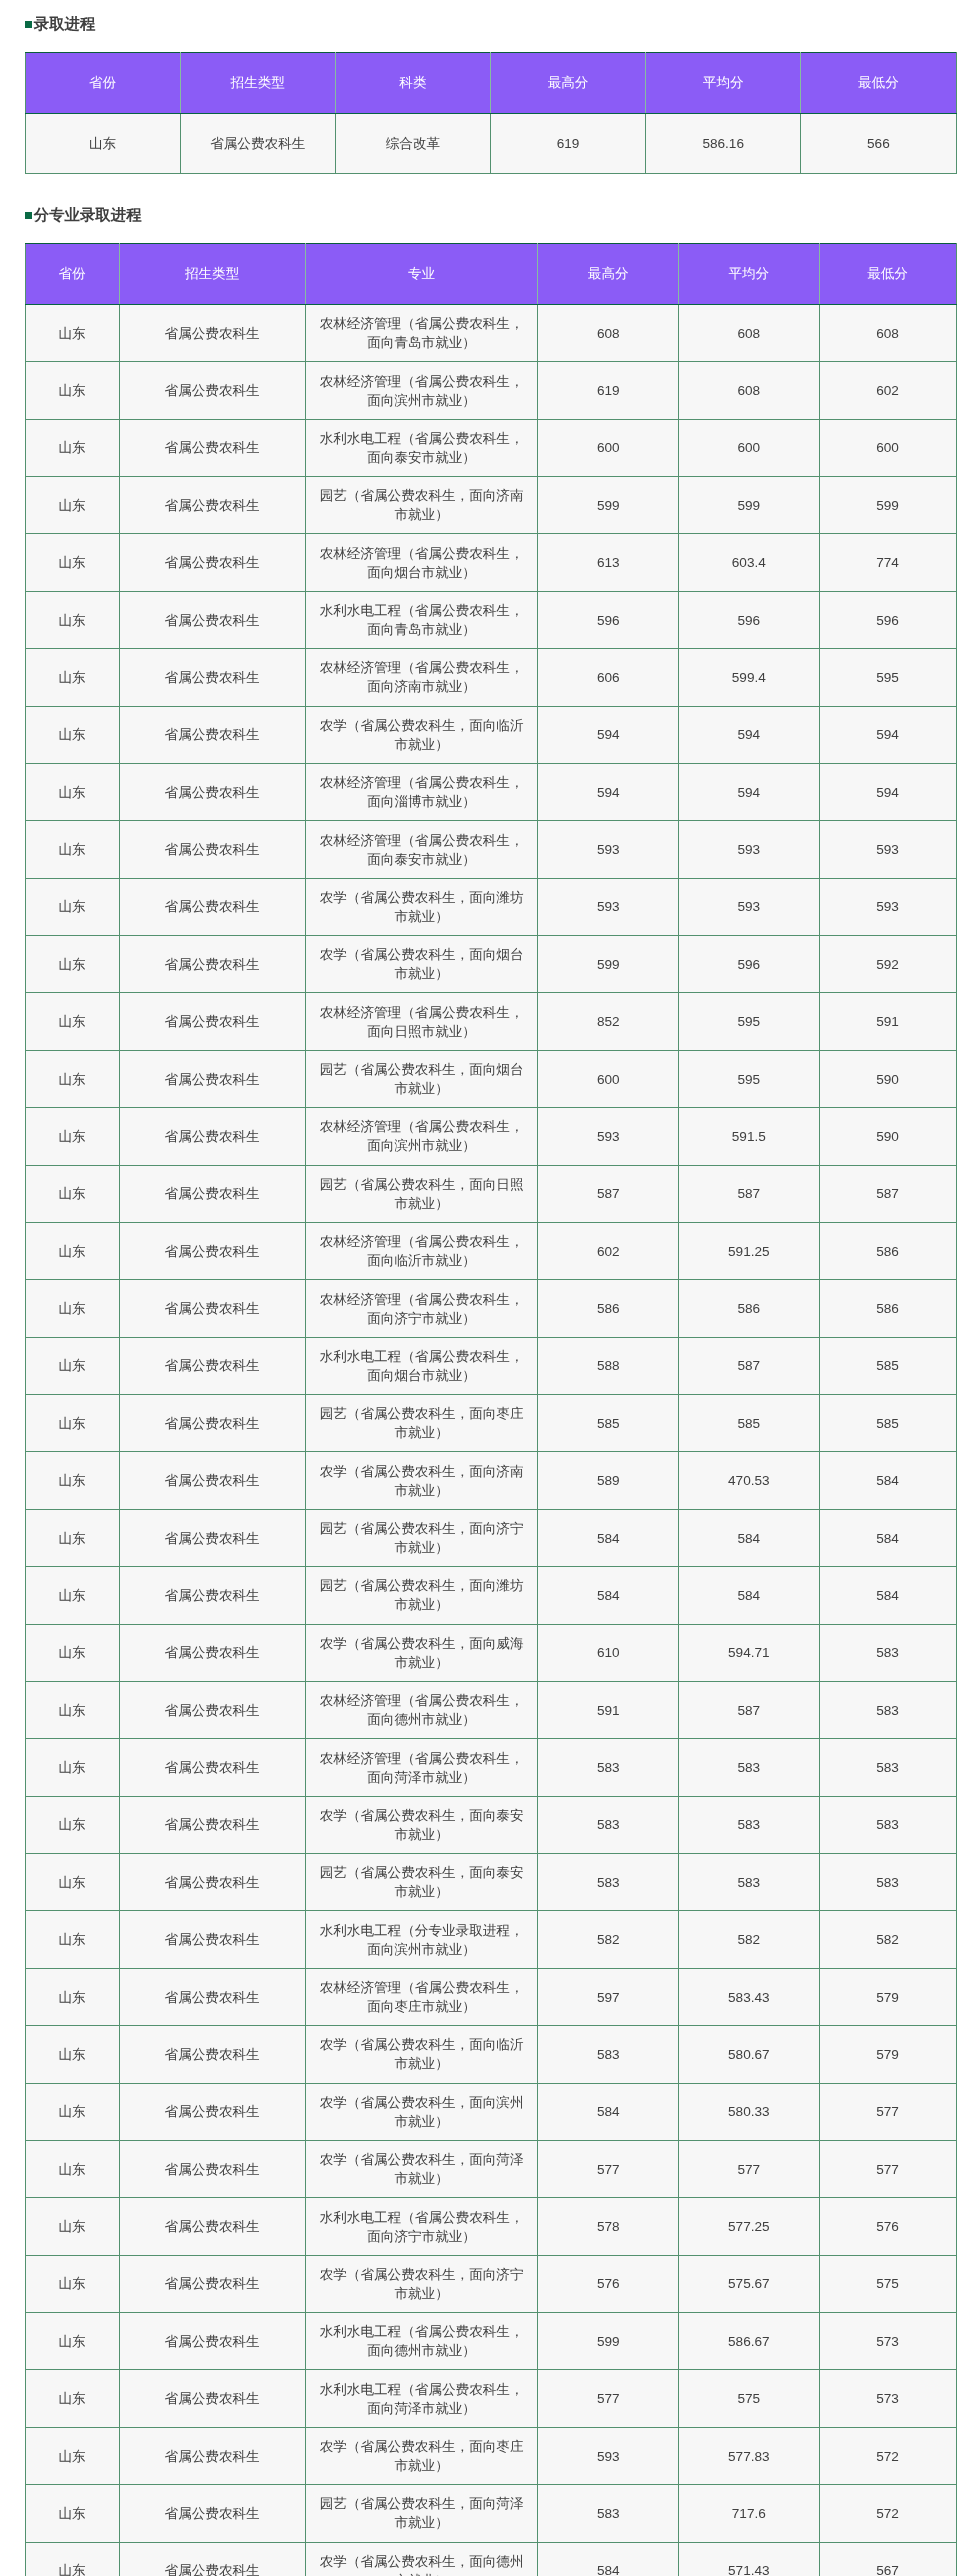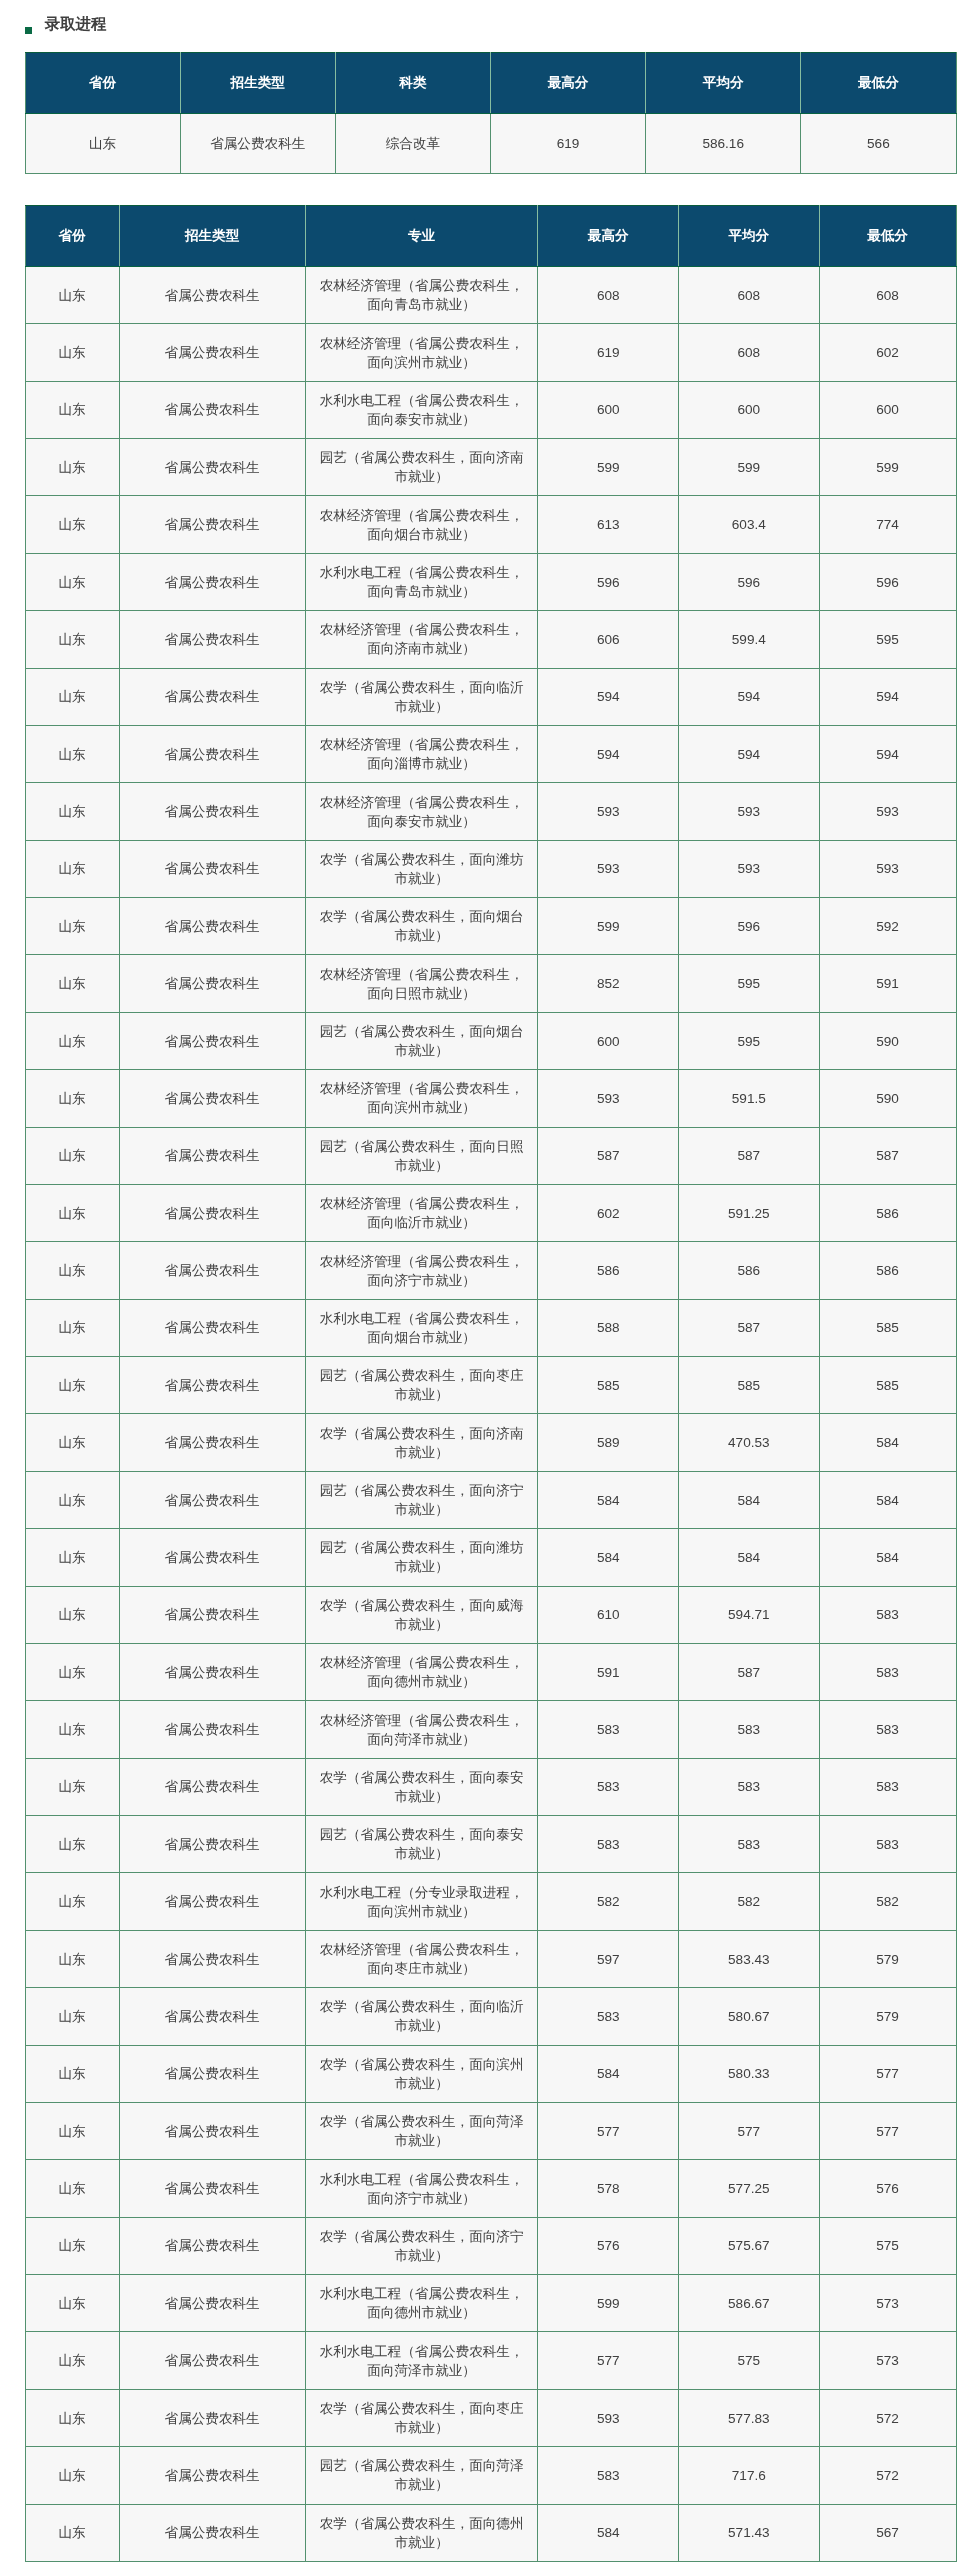--- a/index.html
+++ b/index.html
@@ -3,35 +3,35 @@
 <meta charset="utf-8">
 <style>
   html,body{margin:0;padding:0;background:#ffffff;}
   body{
     width:981px;min-height:2576px;
     font-family:"Liberation Sans","DejaVu Sans",sans-serif;
     color:#404040;
   }
   .page{padding:9px 24.5px 36px 24.5px;box-sizing:border-box;}
   .section-title{
-    display:flex;align-items:flex-end;gap:13px;
+    display:flex;align-items:center;gap:2px;
     font-size:15.4px;font-weight:bold;color:#3f3f3f;
     margin:5.4px 0 18px 0;line-height:20px;
   }
   .bullet{
     width:7.3px;height:7.3px;background:#0a6a45;flex:0 0 auto;display:inline-block;
   }
   table{
     border-collapse:collapse;width:100%;table-layout:fixed;
     border:0.9px solid #53916f;
     border-top:1.8px solid #0a5c3c;
     border-bottom:1.8px solid #3d4b42;
   }
   th{
-    background:#0c4a6e;color:#ffffff;font-weight:bold;
+    background:#8b5cf6;color:#ffffff;font-weight:normal;
     font-size:13.6px;height:56px;padding:1.8px 5.4px;
     border-right:0.9px solid #86bda0;
     border-bottom:0.9px solid #076343;
   }
   th:last-child{border-right:none;}
   td{
     background:#f7f7f7;color:#404040;font-size:13.6px;
     text-align:center;vertical-align:middle;
     border:0.9px solid #53916f;
     padding:2.7px 7.3px;line-height:19px;height:51px;
@@ -74,20 +74,24 @@
             <td>综合改革</td>
             <td>619</td>
             <td>586.16</td>
             <td>566</td>
           </tr>
         </tbody>
       </table>
   </div>
 
   <div class="section">
+    <div class="section-title">
+      <span class="bullet"></span>
+      <span>分专业录取进程</span>
+    </div>
     <table class="t2">
       <colgroup>
         <col class="c1">
           <col class="c2">
           <col class="c3">
           <col class="c4">
           <col class="c5">
           <col class="c6">
       </colgroup>
     <thead>

